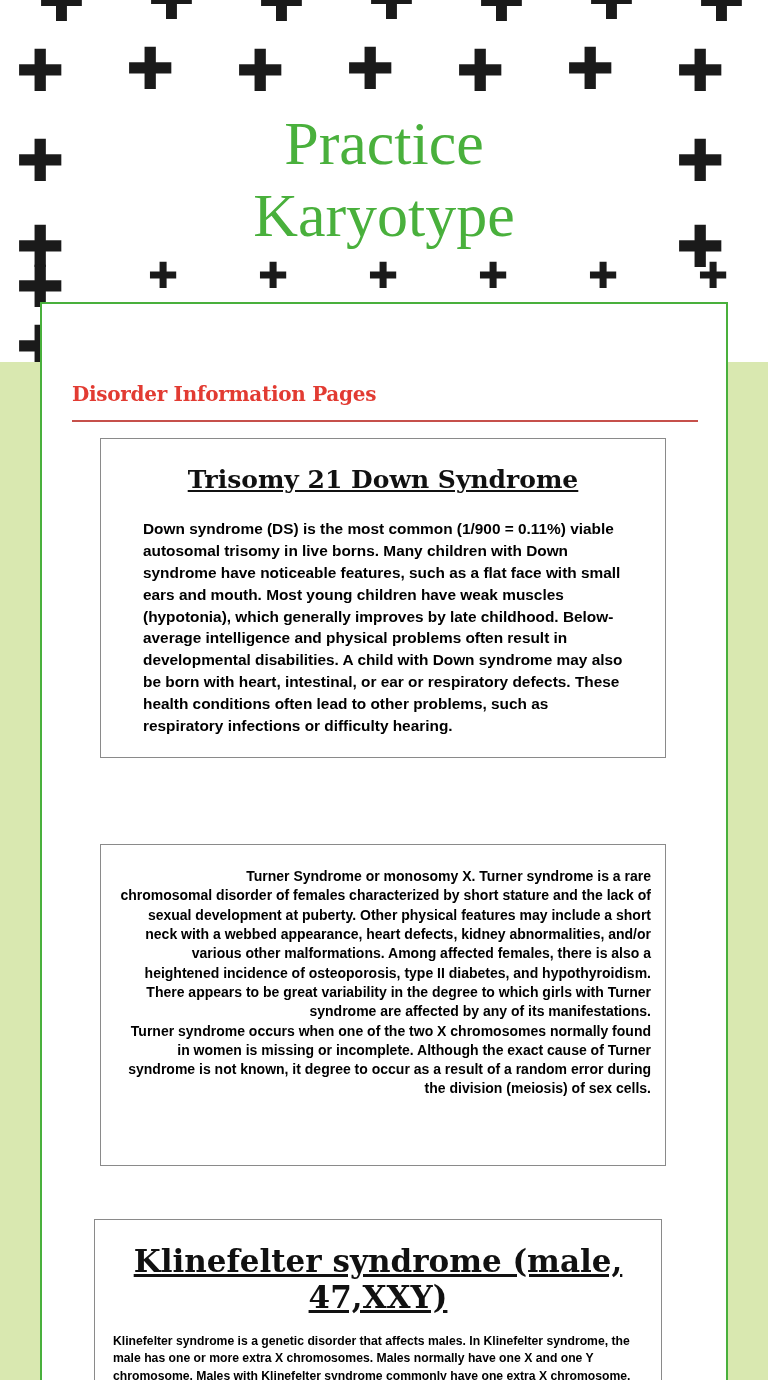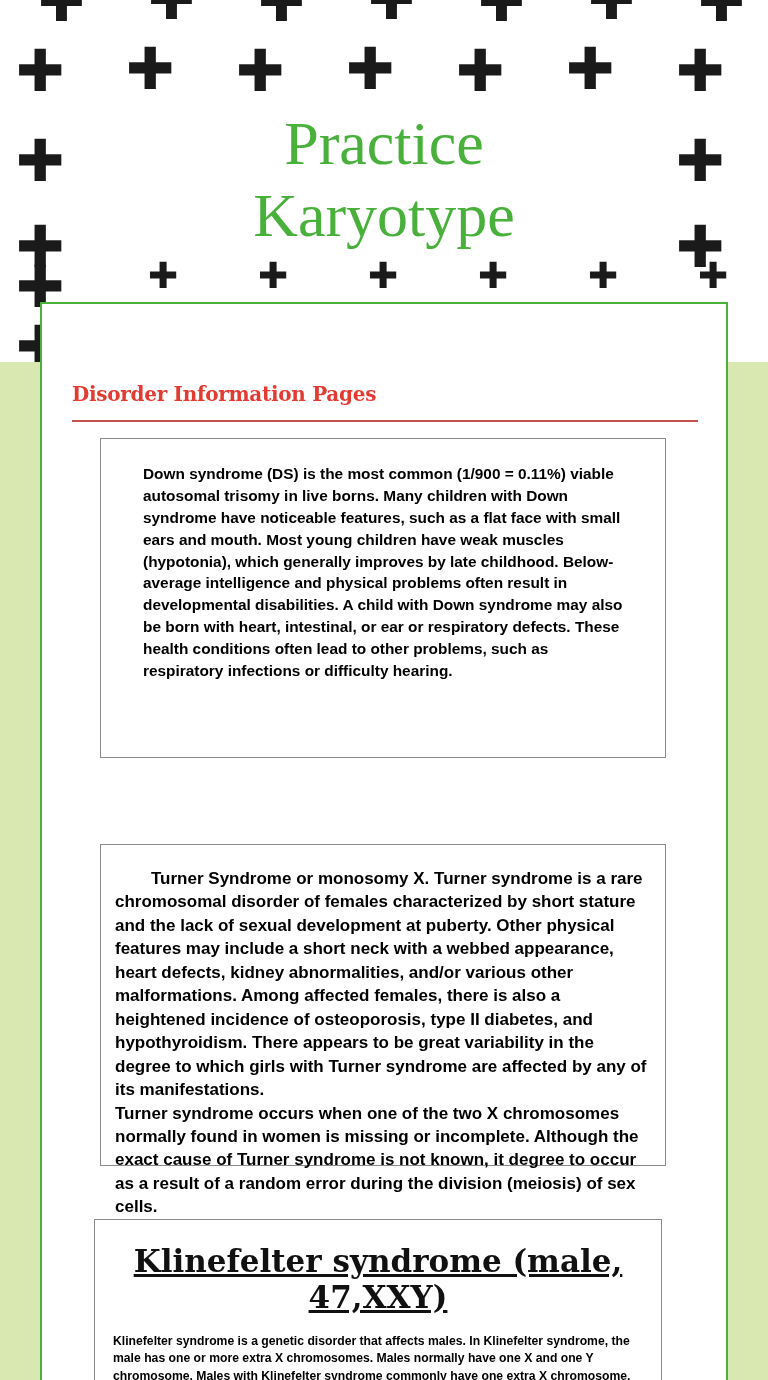--- a/index.html
+++ b/index.html
@@ -119,23 +119,23 @@
     font-weight: bold;
   }
   .box1 .box-body {
     margin: 24px 37px 0 42px;
     font-size: 15.4px;
     line-height: 1.42;
     text-align: left;
   }
   .box2 .box-body {
     margin: 22px 14px 0 14px;
-    font-size: 17px;
+    font-size: 14px;
     line-height: 1.38;
-    text-align: left;
+    text-align: right;
   }
   .box2 .box-body p { margin: 0; }
   .box2 .box-body p.indent { text-indent: 36px; }
   .box3 .box-body {
     margin: 18px 18px 0 18px;
     font-size: 12.2px;
     line-height: 1.42;
     text-align: left;
   }
 </style>
@@ -184,20 +184,21 @@
   <div>Practice</div>
   <div>Karyotype</div>
 </div>
 
 <div class="card">
 
   <div class="section-heading">Disorder Information Pages</div>
   <div class="heading-rule"></div>
 
   <div class="info-box box1">
+    <div class="box-title">Trisomy 21 Down Syndrome</div>
     <div class="box-body">Down syndrome (DS) is the most common (1/900 = 0.11%) viable autosomal trisomy in live borns.  Many children with Down syndrome have noticeable features, such as a flat face with small ears and mouth. Most young children have weak muscles (hypotonia), which generally improves by late childhood.  Below-average intelligence and physical problems often result in developmental disabilities. A child with Down syndrome may also be born with heart, intestinal, or ear or respiratory defects. These health conditions often lead to other problems, such as respiratory infections or difficulty hearing.</div>
   </div>
 
   <div class="info-box box2">
     <div class="box-body">
       <p class="indent">Turner Syndrome or monosomy X.   Turner syndrome is a rare chromosomal disorder of females characterized by short stature and the lack of sexual development at puberty. Other physical features may include a short neck with a webbed appearance, heart defects, kidney abnormalities, and/or various other malformations. Among affected females, there is also a heightened incidence of osteoporosis, type II diabetes, and hypothyroidism. There appears to be great variability in the degree to which girls with Turner syndrome are affected by any of its manifestations.</p>
       <p>Turner syndrome occurs when one of the two X chromosomes normally found in women is missing or incomplete. Although the exact cause of Turner syndrome is not known, it degree to occur as a result of a random error during the division (meiosis) of sex cells.</p>
     </div>
   </div>
 

